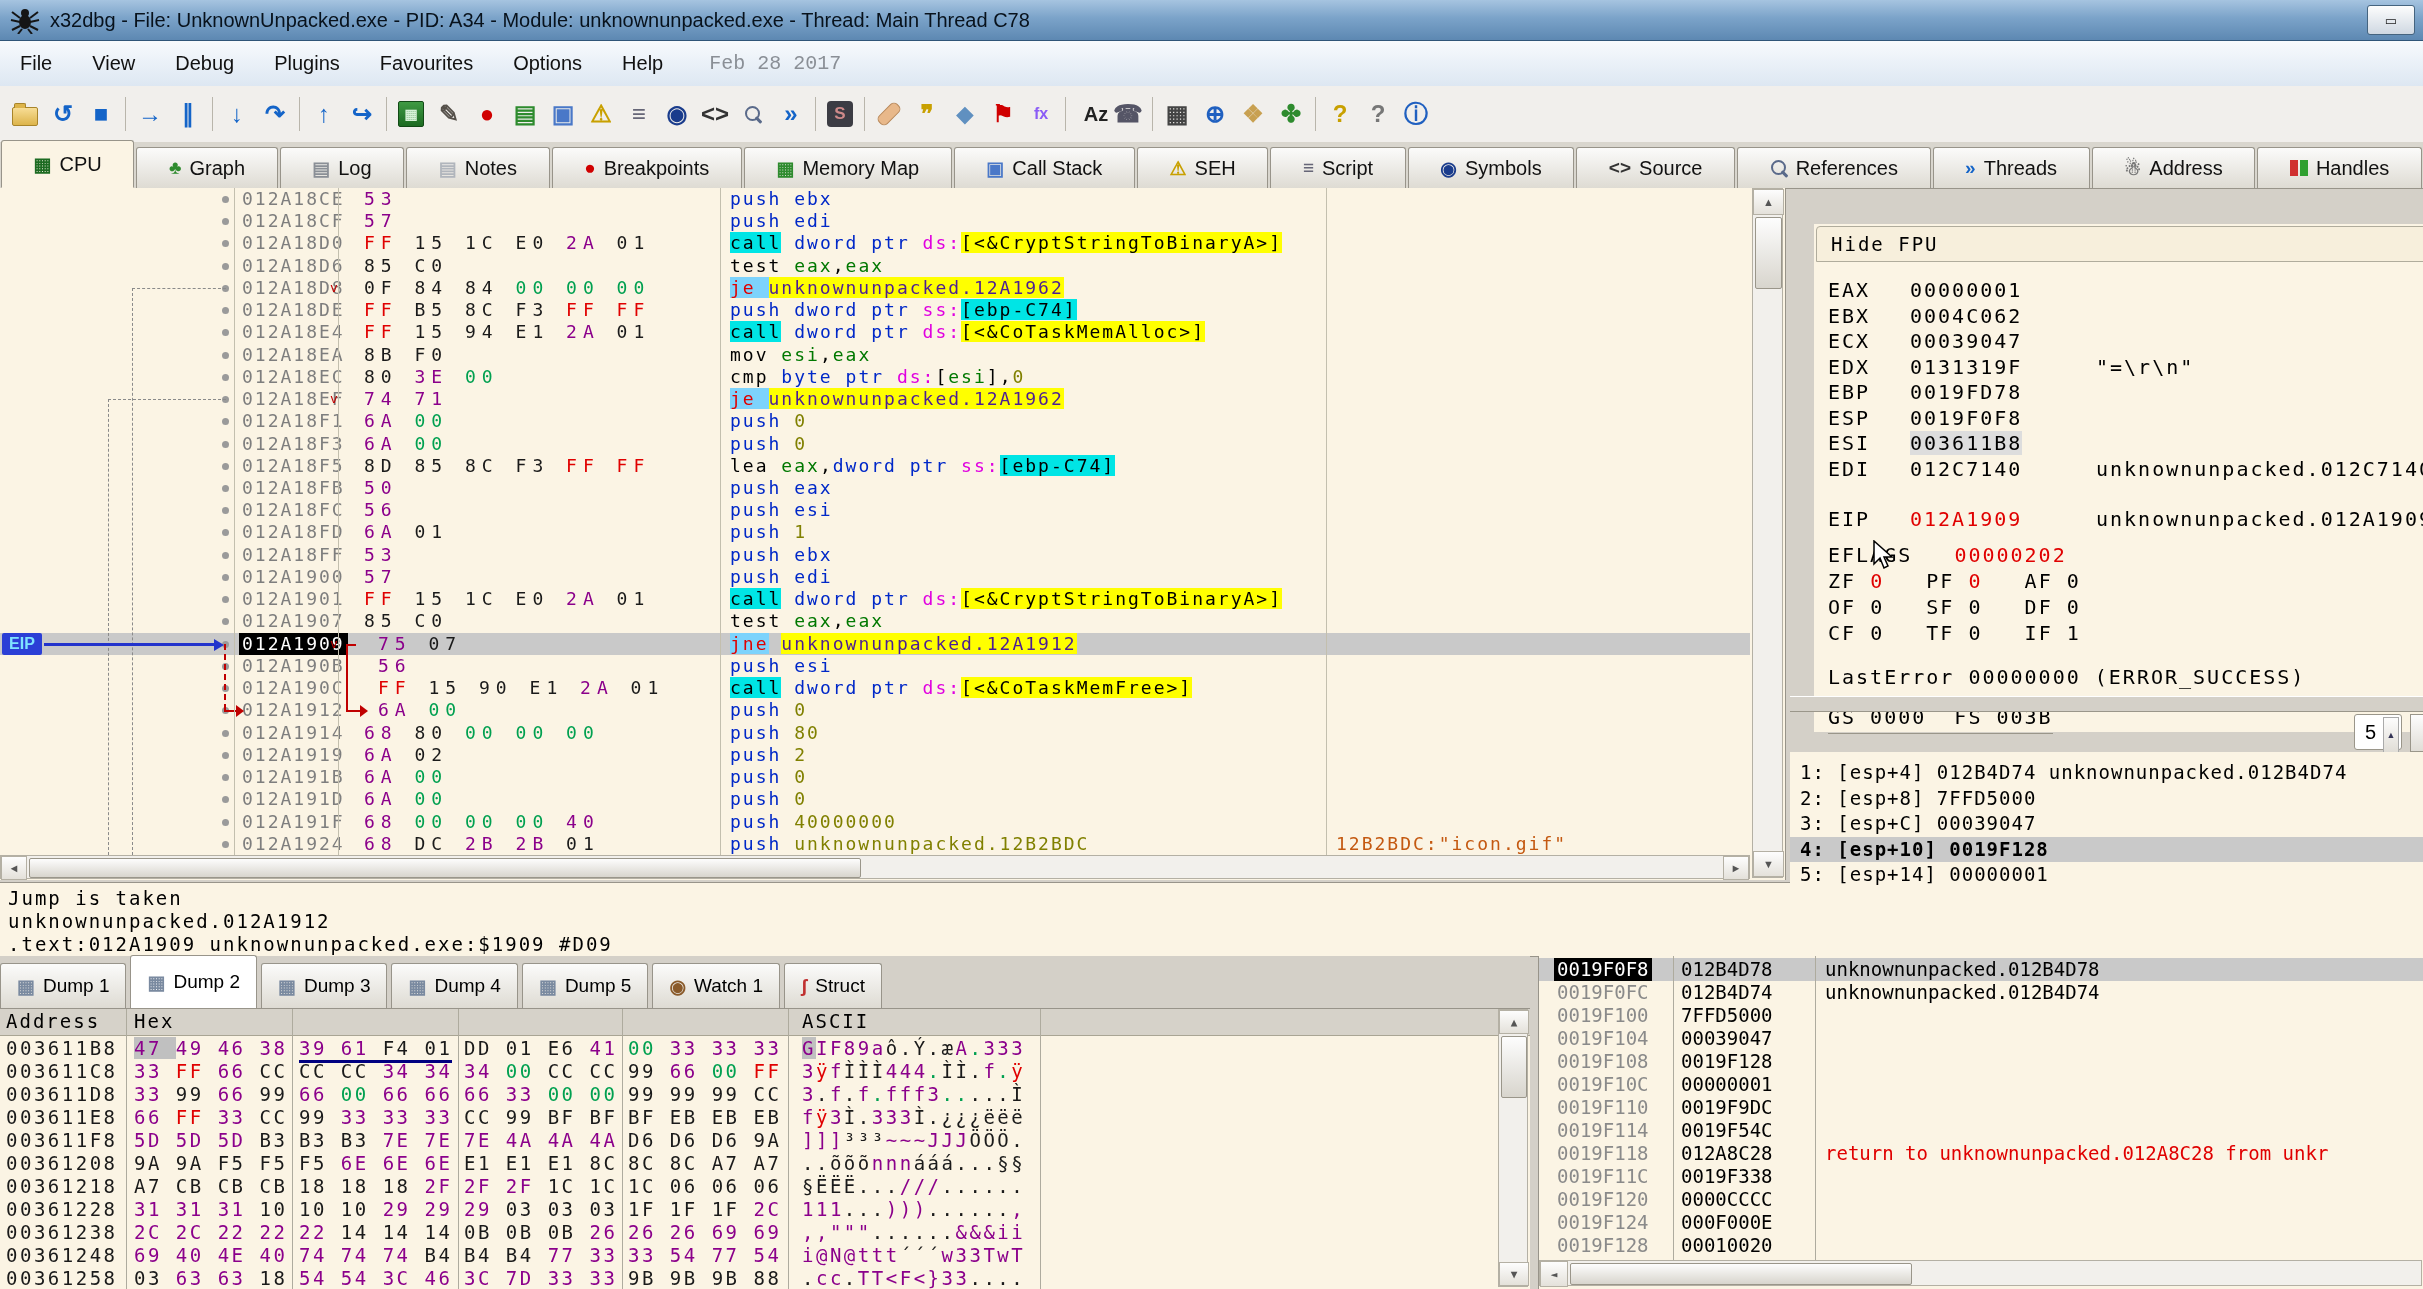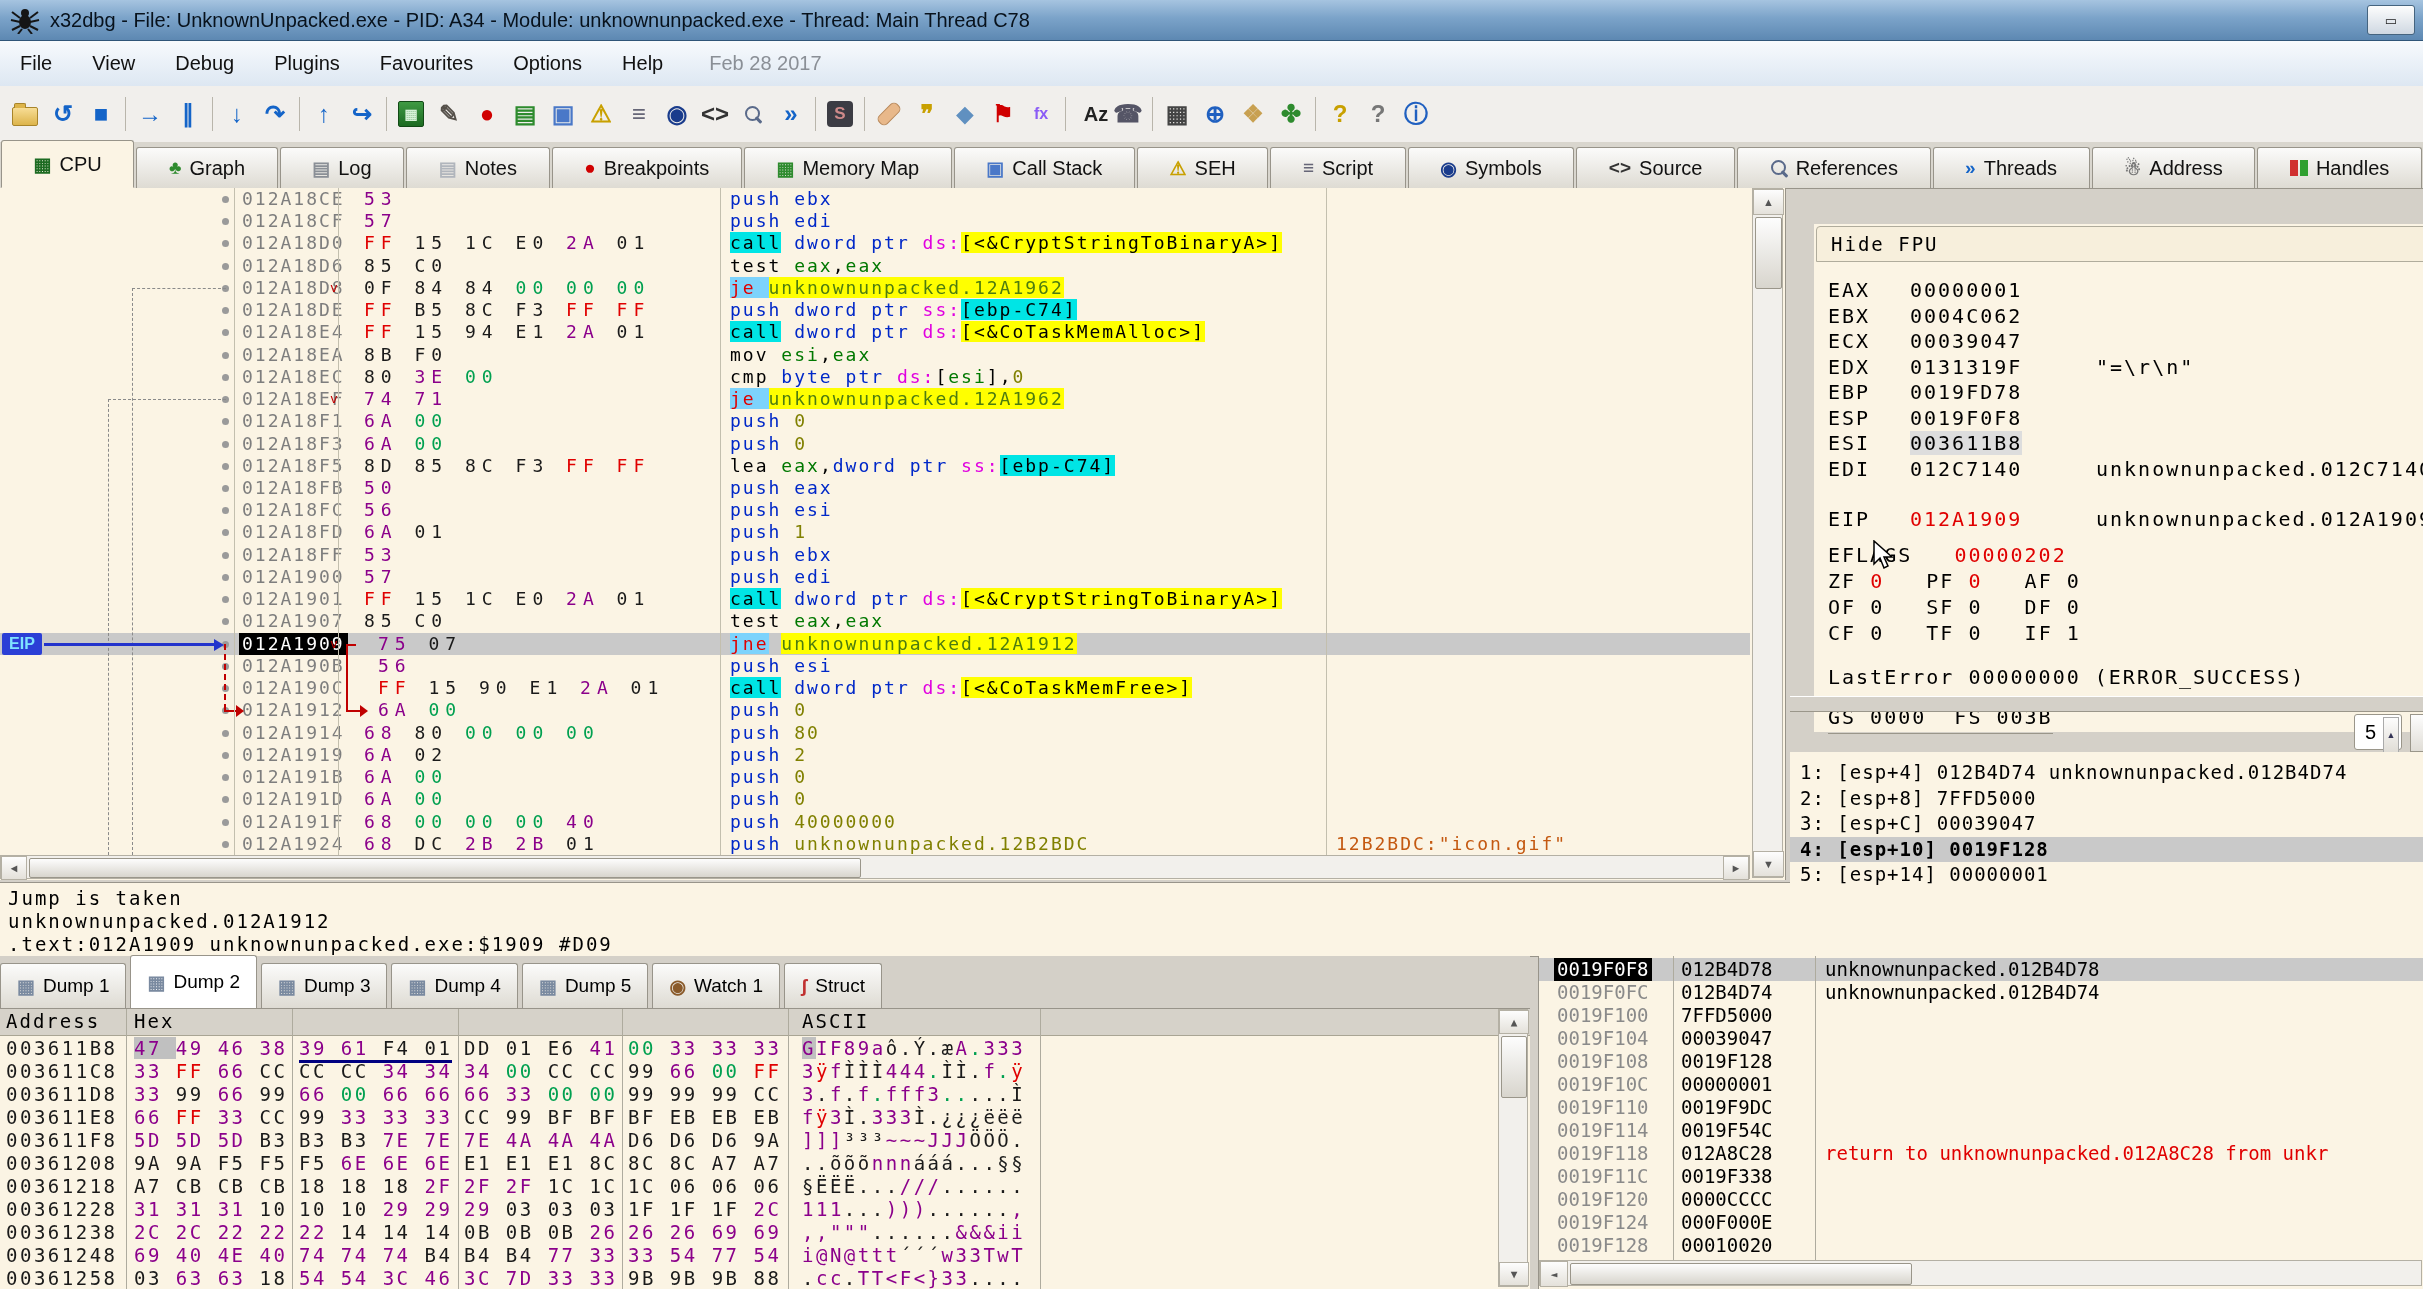--- a/index.html
+++ b/index.html
@@ -16,21 +16,21 @@
   #win-controls{position:absolute;right:8px;top:5px;display:flex;}
   .winbtn{width:46px;height:28px;background:linear-gradient(#fdfdfd,#cfd8e2);
     border:1px solid #45647f;border-radius:3px;display:flex;align-items:center;justify-content:center;
     font-size:13px;color:#222;}
 
   
   #menubar{position:absolute;left:0;top:41px;width:2423px;height:45px;
     background:linear-gradient(#f7fafd,#dde7f2);border-bottom:1px solid #b9c4d2;
     display:flex;align-items:center;font-size:20px;color:#111;}
   .menu-item{padding:0 20px;height:45px;line-height:45px;}
-  #menu-date{color:#8a8f96;padding-left:26px;}
+  #menu-date{color:#8a8f96;padding-left:26px;font-family:Liberation Mono, monospace;}
 
   
   #toolbar{position:absolute;left:0;top:86px;width:2423px;height:56px;background:#f1efec;
     border-bottom:1px solid #c6c2ba;display:flex;align-items:center;}
   .tbi{width:38px;height:40px;display:flex;align-items:center;justify-content:center;
     font-size:24px;font-weight:bold;}
   .tbsep{width:1px;height:34px;background:#b9b5ab;margin:0 5px;}
   .folder{width:24px;height:17px;background:linear-gradient(#f7dd96,#ddb44a);border:1px solid #a8842a;
     border-radius:2px;position:relative;margin-top:5px;}
   .folder::before{content:"";position:absolute;top:-5px;left:1px;width:10px;height:4px;
@@ -66,21 +66,21 @@
   .addr.cur{background:#000;color:#fff;padding:0 3px;left:239px;}
   .dot{position:absolute;left:222px;top:8px;width:7px;height:7px;border-radius:50%;background:#9a9a9a;}
   .jmark{left:330px;color:#c00000;font-size:13px;}
   .bytes{left:364px;letter-spacing:6px;}
   .bytes.ind{left:378px;}
   .instr{left:730px;letter-spacing:2px;}
   .dcomment{left:1336px;color:#c45911;letter-spacing:2px;}
   .b-asc{color:#8b008b}.b-zero{color:#00a050}.b-ff{color:#e00000}.b-oth{color:#1a1a1a}
   .t-mn{color:#0028c8}.t-kw{color:#0028c8}.t-pl{color:#000}.t-rg{color:#007800}.t-vl{color:#808000}
   .t-sg{color:#e000e0}.t-cal{background:#00e5e5;color:#000}.t-api{background:#ffff00;color:#000}
-  .t-jcc{background:#7dd3fc;color:#e00000}.t-jtar{background:#ffff00;color:#4d7c0f}
+  .t-jcc{background:#7dd3fc;color:#e00000}.t-jtar{background:#ffff00;color:#4c1d95}
   .t-stk{background:#00e5e5;color:#000}
   .colsep{position:absolute;top:0;width:1px;height:667px;background:#c3bfae;}
 
   
   .dashv{position:absolute;border-left:1px dashed #8a8a8a;width:0;}
   .dashh{position:absolute;border-top:1px dashed #8a8a8a;height:0;}
   .redv{position:absolute;border-left:2px dashed #c00000;width:0;}
   .redh{position:absolute;border-top:2px dashed #c00000;height:0;}
   .solidredv{position:absolute;border-left:2px solid #c00000;width:0;}
   .solidredh{position:absolute;border-top:2px solid #c00000;height:0;}

